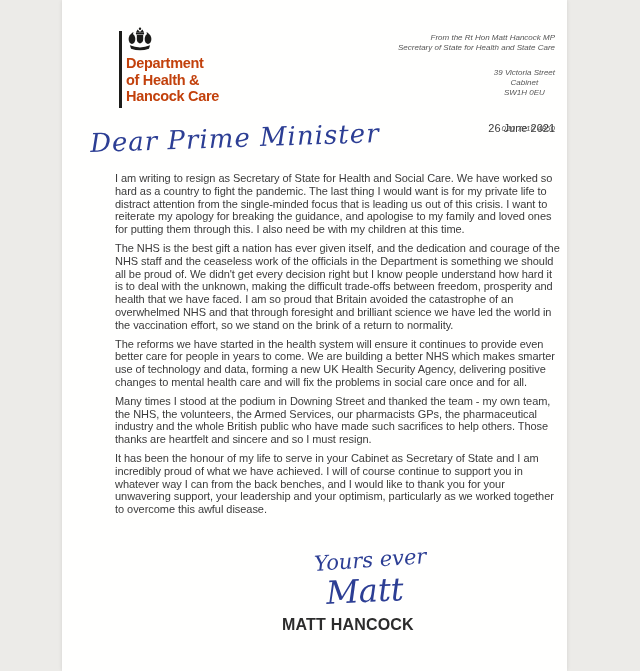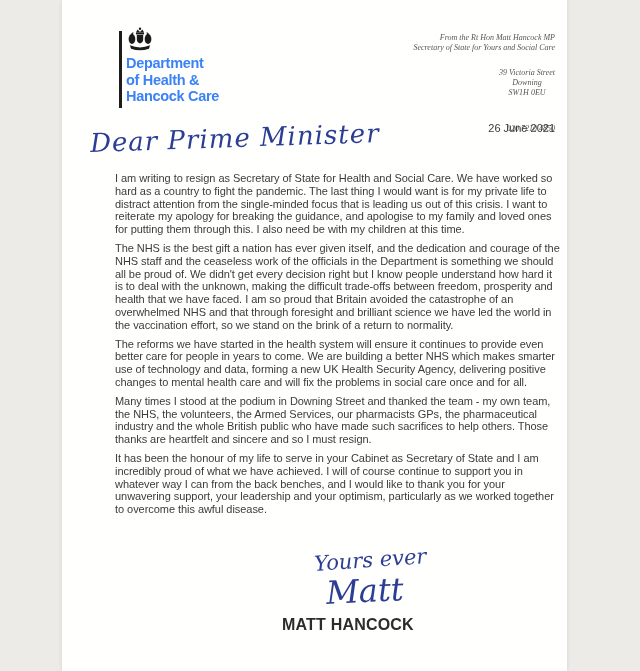--- a/index.html
+++ b/index.html
@@ -16,28 +16,28 @@
     box-shadow:0 0 4px rgba(0,0,0,0.10);
   }
   .abs { position:absolute; }
 
   
   .logo-bar { left:57px; top:31px; width:3px; height:77px; background:#1c1c1a; }
   .crest { left:64px; top:26px; width:28px; height:27px; }
   .dept-name {
     left:64px; top:55px;
     font-size:14.5px; line-height:16.5px; font-weight:700;
-    color:#3b82f6; letter-spacing:-0.3px;
+    color:#c2410c; letter-spacing:-0.3px;
   }
 
   
   .hdr-right {
     right:12px; text-align:right;
     color:#565656; font-style:italic;
-    font-size:8px; line-height:10px;font-family:Liberation Serif, serif;
+    font-size:8px; line-height:10px;
   }
   .from-block { top:33px; }
   .addr-block { top:68px;text-align:center; }
   .phone-line { top:124px; }
   .date-line {
     top:122px; right:12px; text-align:right;
     font-size:11px; color:#3a3a3a;margin-left:30px;
   }
 
   
@@ -84,26 +84,26 @@
   </svg>
 
   <div class="abs dept-name">
     <div>Department</div>
     <div>of Health &amp;</div>
     <div>Hancock Care</div>
   </div>
 
   <div class="abs hdr-right from-block">
     <div>From the Rt Hon Matt Hancock MP</div>
-    <div>Secretary of State for Yours and Social Care</div>
+    <div>Secretary of State for Health and State Care</div>
   </div>
 
   <div class="abs hdr-right addr-block">
     <div>39 Victoria Street</div>
-    <div>Downing</div>
+    <div>Cabinet</div>
     <div>SW1H 0EU</div>
   </div>
 
   <div class="abs hdr-right phone-line">020 7210 4850</div>
 
   <div class="abs date-line">26 June 2021</div>
 
   <div class="abs ink salutation">Dear Prime Minister</div>
 
   <div class="abs body-copy">

